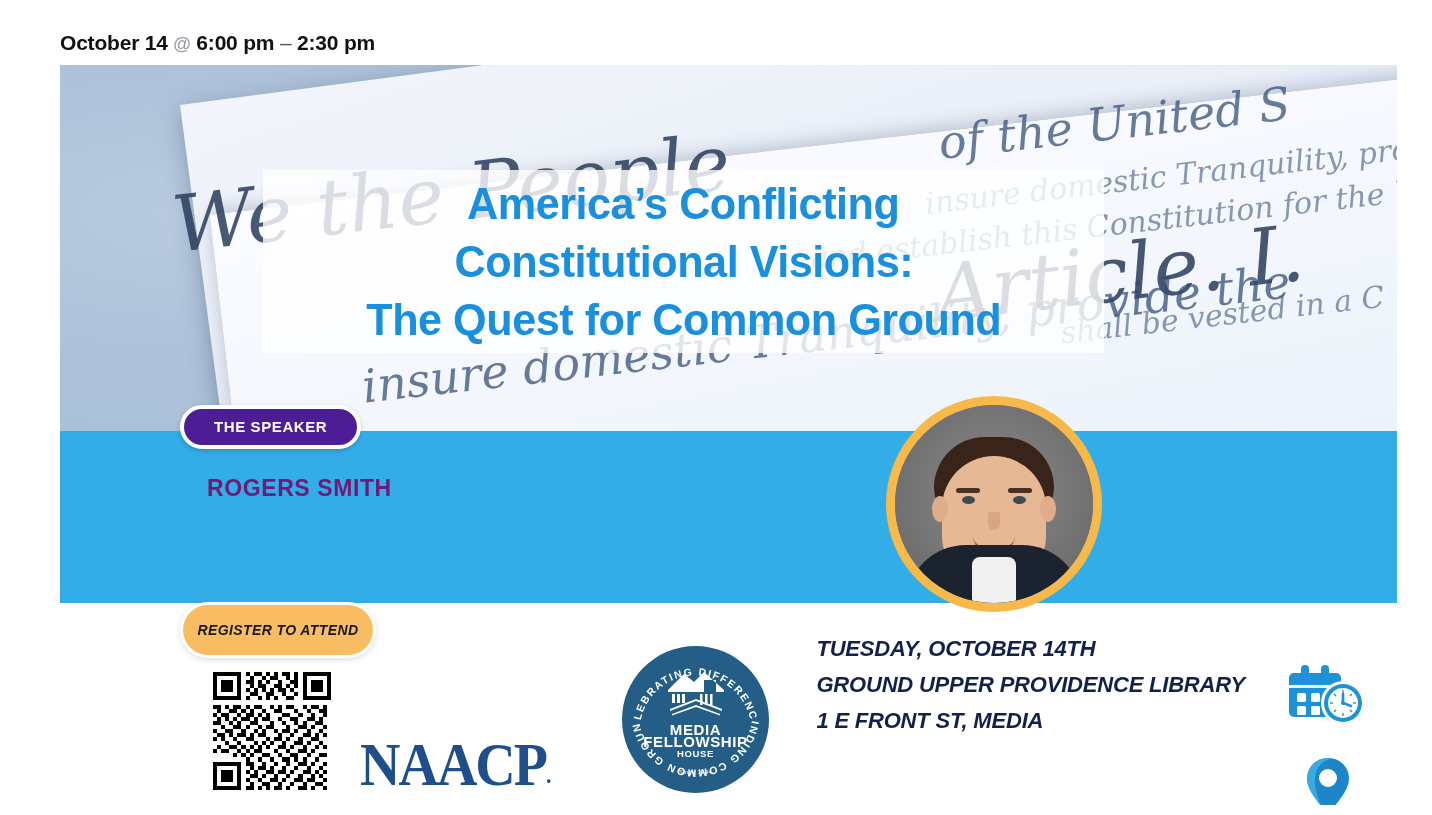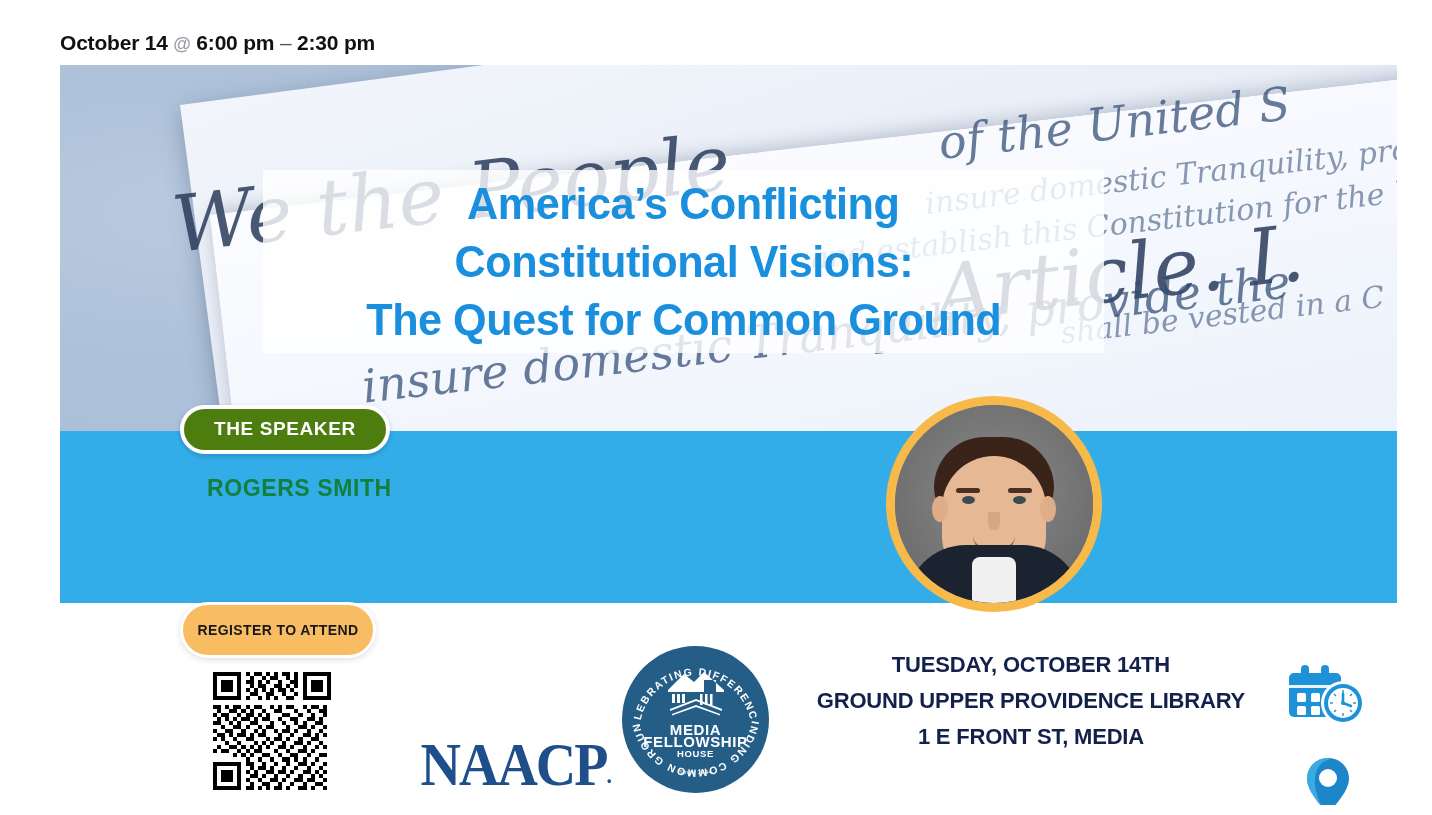--- a/index.html
+++ b/index.html
@@ -83,31 +83,31 @@
 
   
   #blue-band{
     position:absolute; left:0; top:366px; width:1337px; height:172px;
     background:#33ade8;
   }
 
   
   #speaker-badge{
     position:absolute; left:120px; top:340px;
-    background:#4d7c0f; color:#ffffff;
+    background:#4c1d95; color:#ffffff;
     border:4px solid #ffffff; border-radius:30px;
     padding:9px 30px 10px 30px;
-    font-size:19px; font-weight:bold; letter-spacing:.6px;
+    font-size:15px; font-weight:bold; letter-spacing:.6px;
     box-shadow:0 2px 5px rgba(0,0,0,.18);
     z-index:6;
   }
 
   #speaker-name{
     position:absolute; left:147px; top:410px;
-    font-size:23px; font-weight:bold; color:#15803d;
+    font-size:23px; font-weight:bold; color:#701a75;
     letter-spacing:.6px; z-index:5;
   }
   #speaker-bio{
     position:absolute; left:147px; top:449px; width:620px;
     font-size:17px; font-weight:bold; line-height:27px;
     color:#101a2e; z-index:5;
   }
 
   
   #portrait{
@@ -151,32 +151,32 @@
 
   
   #register-btn{
     position:absolute; left:120px; top:537px;
     width:196px; height:56px;
     background:#f8bd62; border:3px solid #ffffff; border-radius:30px;
     box-sizing:border-box; color:#18181c;
     font-size:14px; font-weight:bold; letter-spacing:.4px; text-align:center;
     display:flex; align-items:center; justify-content:center;
     box-shadow:0 2px 6px rgba(0,0,0,.13);
-    z-index:8; line-height:18px;
+    z-index:8; line-height:18px;font-style:italic;
   }
 
   #qr-code{
     position:absolute; left:153px; top:607px;
     width:118px; height:118px; background:#ffffff;
   }
 
   
   #naacp-logo{
     position:absolute; left:300px; top:672px;
-    width:250px; text-align:right;
+    width:250px; text-align:left;
   }
   #naacp-word{
     font-family:"Liberation Serif", serif;
     font-weight:bold; font-size:56px; color:#1f4f8a;
     letter-spacing:-2px; line-height:56px;
     transform:scaleY(1.08);
   }
   #naacp-word .dot{ font-size:22px; vertical-align:2px; }
 
   
@@ -189,22 +189,22 @@
     position:absolute; left:0; right:0; top:78px; text-align:center;
   }
   #mfh-name{ font-size:15px; font-weight:bold; letter-spacing:.6px; line-height:12px; }
   #mfh-since{ font-size:6px; margin-top:9px; letter-spacing:.3px; }
   .house{
     position:absolute; left:50%; top:22px; margin-left:-32px; width:64px; height:48px;
   }
 
   
   #event-details{
-    position:absolute; right:152px; top:582px;
-    text-align:center; color:#13204a;
+    position:absolute; right:152px; top:566px;
+    text-align:left; color:#13204a;font-style:italic;
   }
   #event-details .ln{
     font-size:22px; font-weight:bold; line-height:36px;
     letter-spacing:-0.2px; white-space:nowrap;
   }
   #calendar-clock-icon{ position:absolute; right:28px; top:598px; width:82px; height:64px; }
   #location-pin-icon{ position:absolute; right:42px; top:690px; width:54px; height:70px; }
 </style>
 </head>
 <body>

